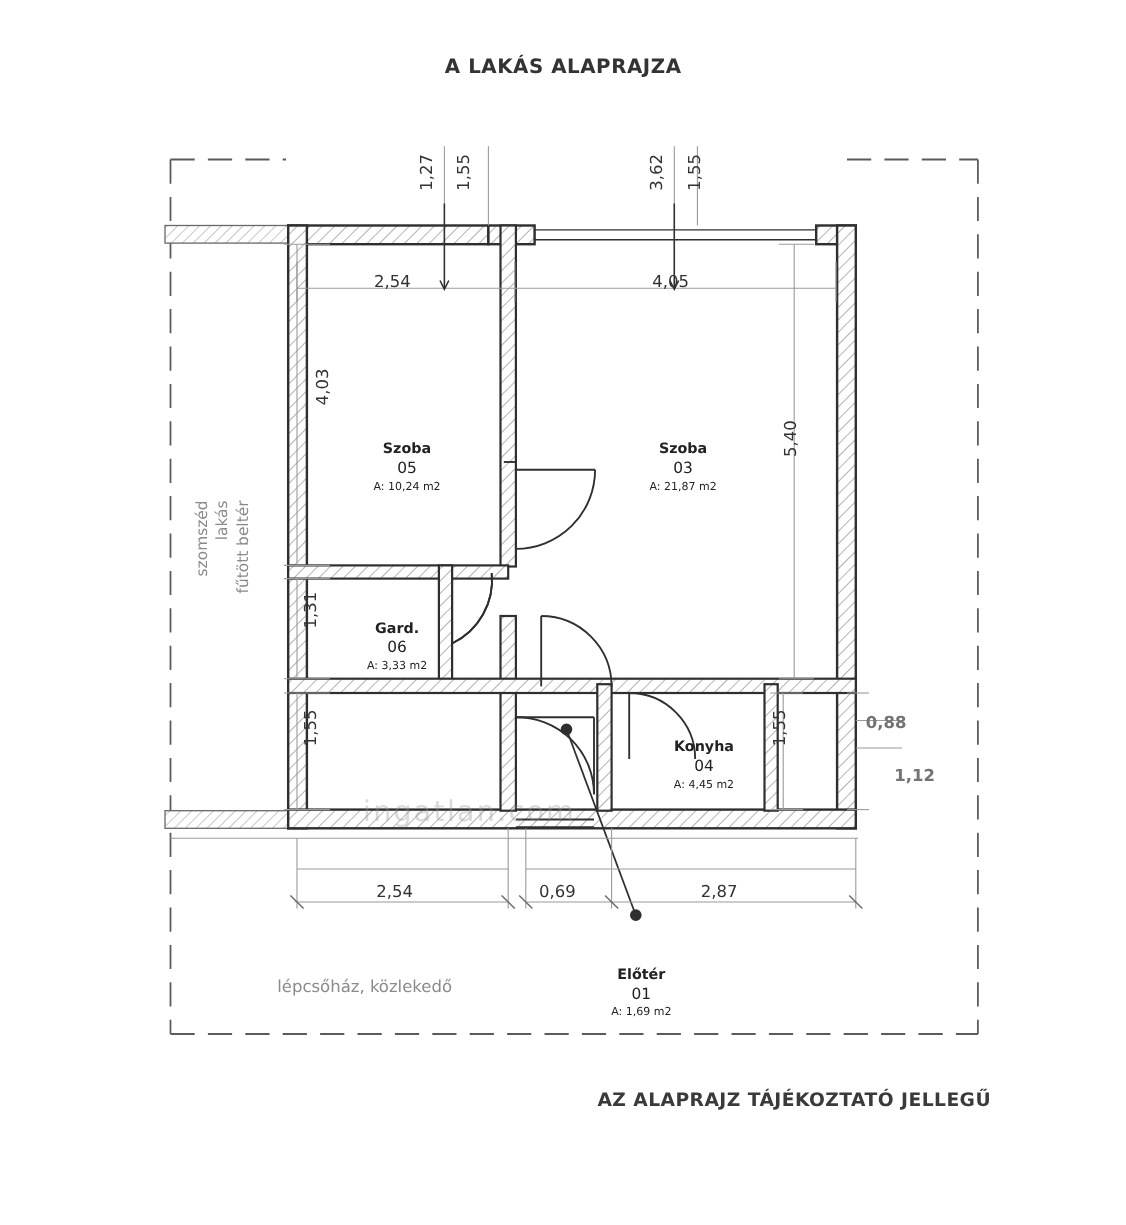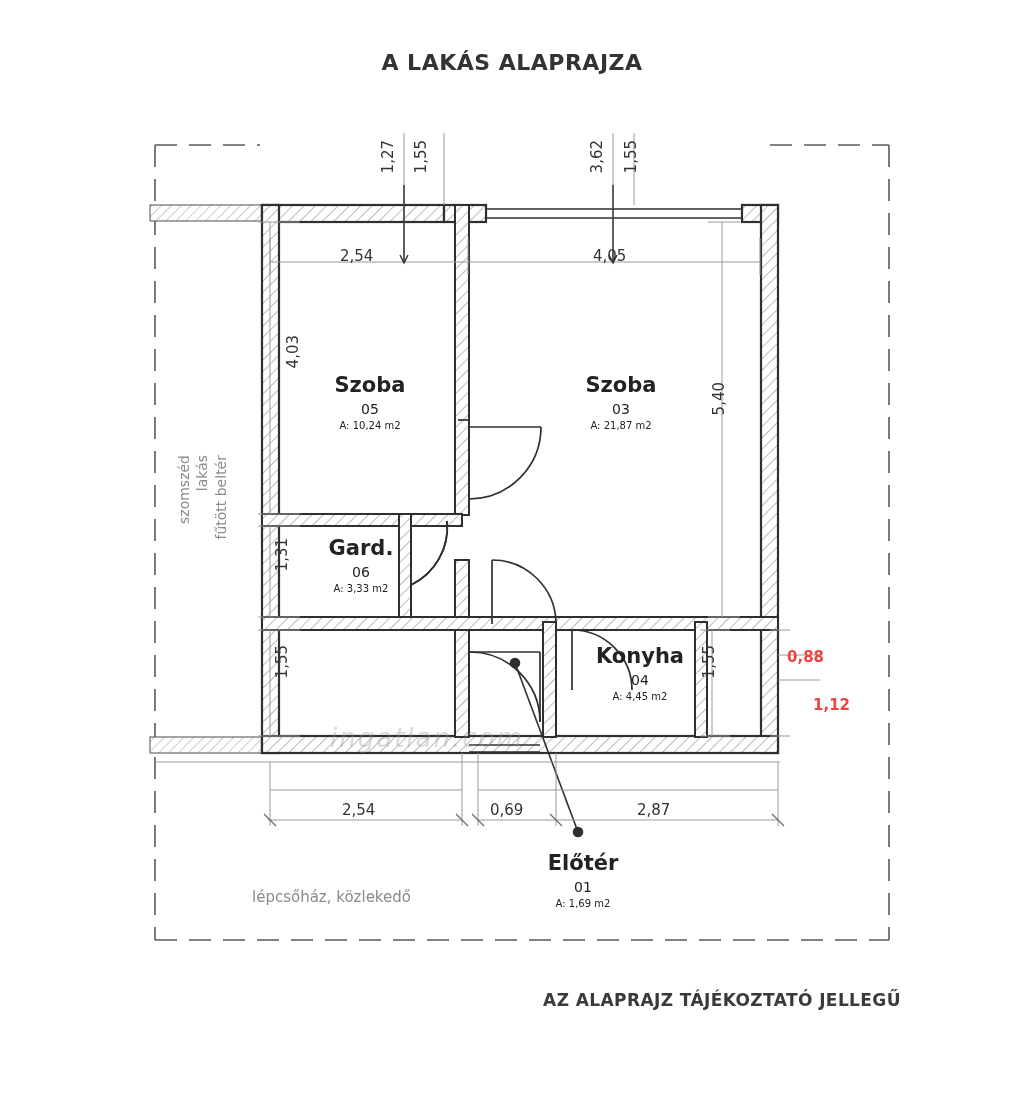--- a/index.html
+++ b/index.html
@@ -21,21 +21,21 @@
     width: 1024px;
     height: 1114px;
   }
   .abs { position: absolute; }
 
   
   #title {
     left: 0; top: 50px;
     width: 1024px;
     text-align: center;
-    font-size: 22px;
+    font-size: 18px;
     font-weight: bold;
     letter-spacing: 0.5px;
     color: #333333;
   }
   #disclaimer {
     left: 0; top: 990px;
     width: 1024px;
     text-align: center;
     padding-left: 420px;
     box-sizing: border-box;
@@ -54,41 +54,42 @@
 
   
   .room-label {
     position: absolute;
     text-align: center;
     line-height: 1.33;
     color: #222222;
     white-space: nowrap;
   }
   .room-label .rname {
-    font-size: 21px;
+    font-size: 13px;
     font-weight: bold;
     display: block;
+    margin-top: 28px;
   }
   .room-label .rnum {
     font-size: 14px;
     display: block;
   }
   .room-label .rarea {
     font-size: 10px;
     display: block;
   }
 
   
   .dim {
     position: absolute;
     font-size: 15px;
     color: #333333;
     white-space: nowrap;
   }
-  .dim.bold { font-weight: bold; color: #ef4444; }
+  .dim.bold { font-weight: bold; color: #737373; }
   .vert {
     writing-mode: vertical-rl;
     transform: rotate(180deg);
   }
 
   
   .note {
     position: absolute;
     font-size: 14px;
     color: #8a8a8a;
@@ -98,21 +99,20 @@
     writing-mode: vertical-rl;
     transform: rotate(180deg);
   }
 
   
   #watermark {
     left: 330px; top: 723px;
     font-size: 26px;
     color: rgba(150,150,150,0.35);
     letter-spacing: 2px;
-    font-style: italic;
     pointer-events: none;
   }
 </style>
 </head>
 <body>
 
 <div id="stage">
 
   <div class="abs" id="title">A LAKÁS ALAPRAJZA</div>
 

